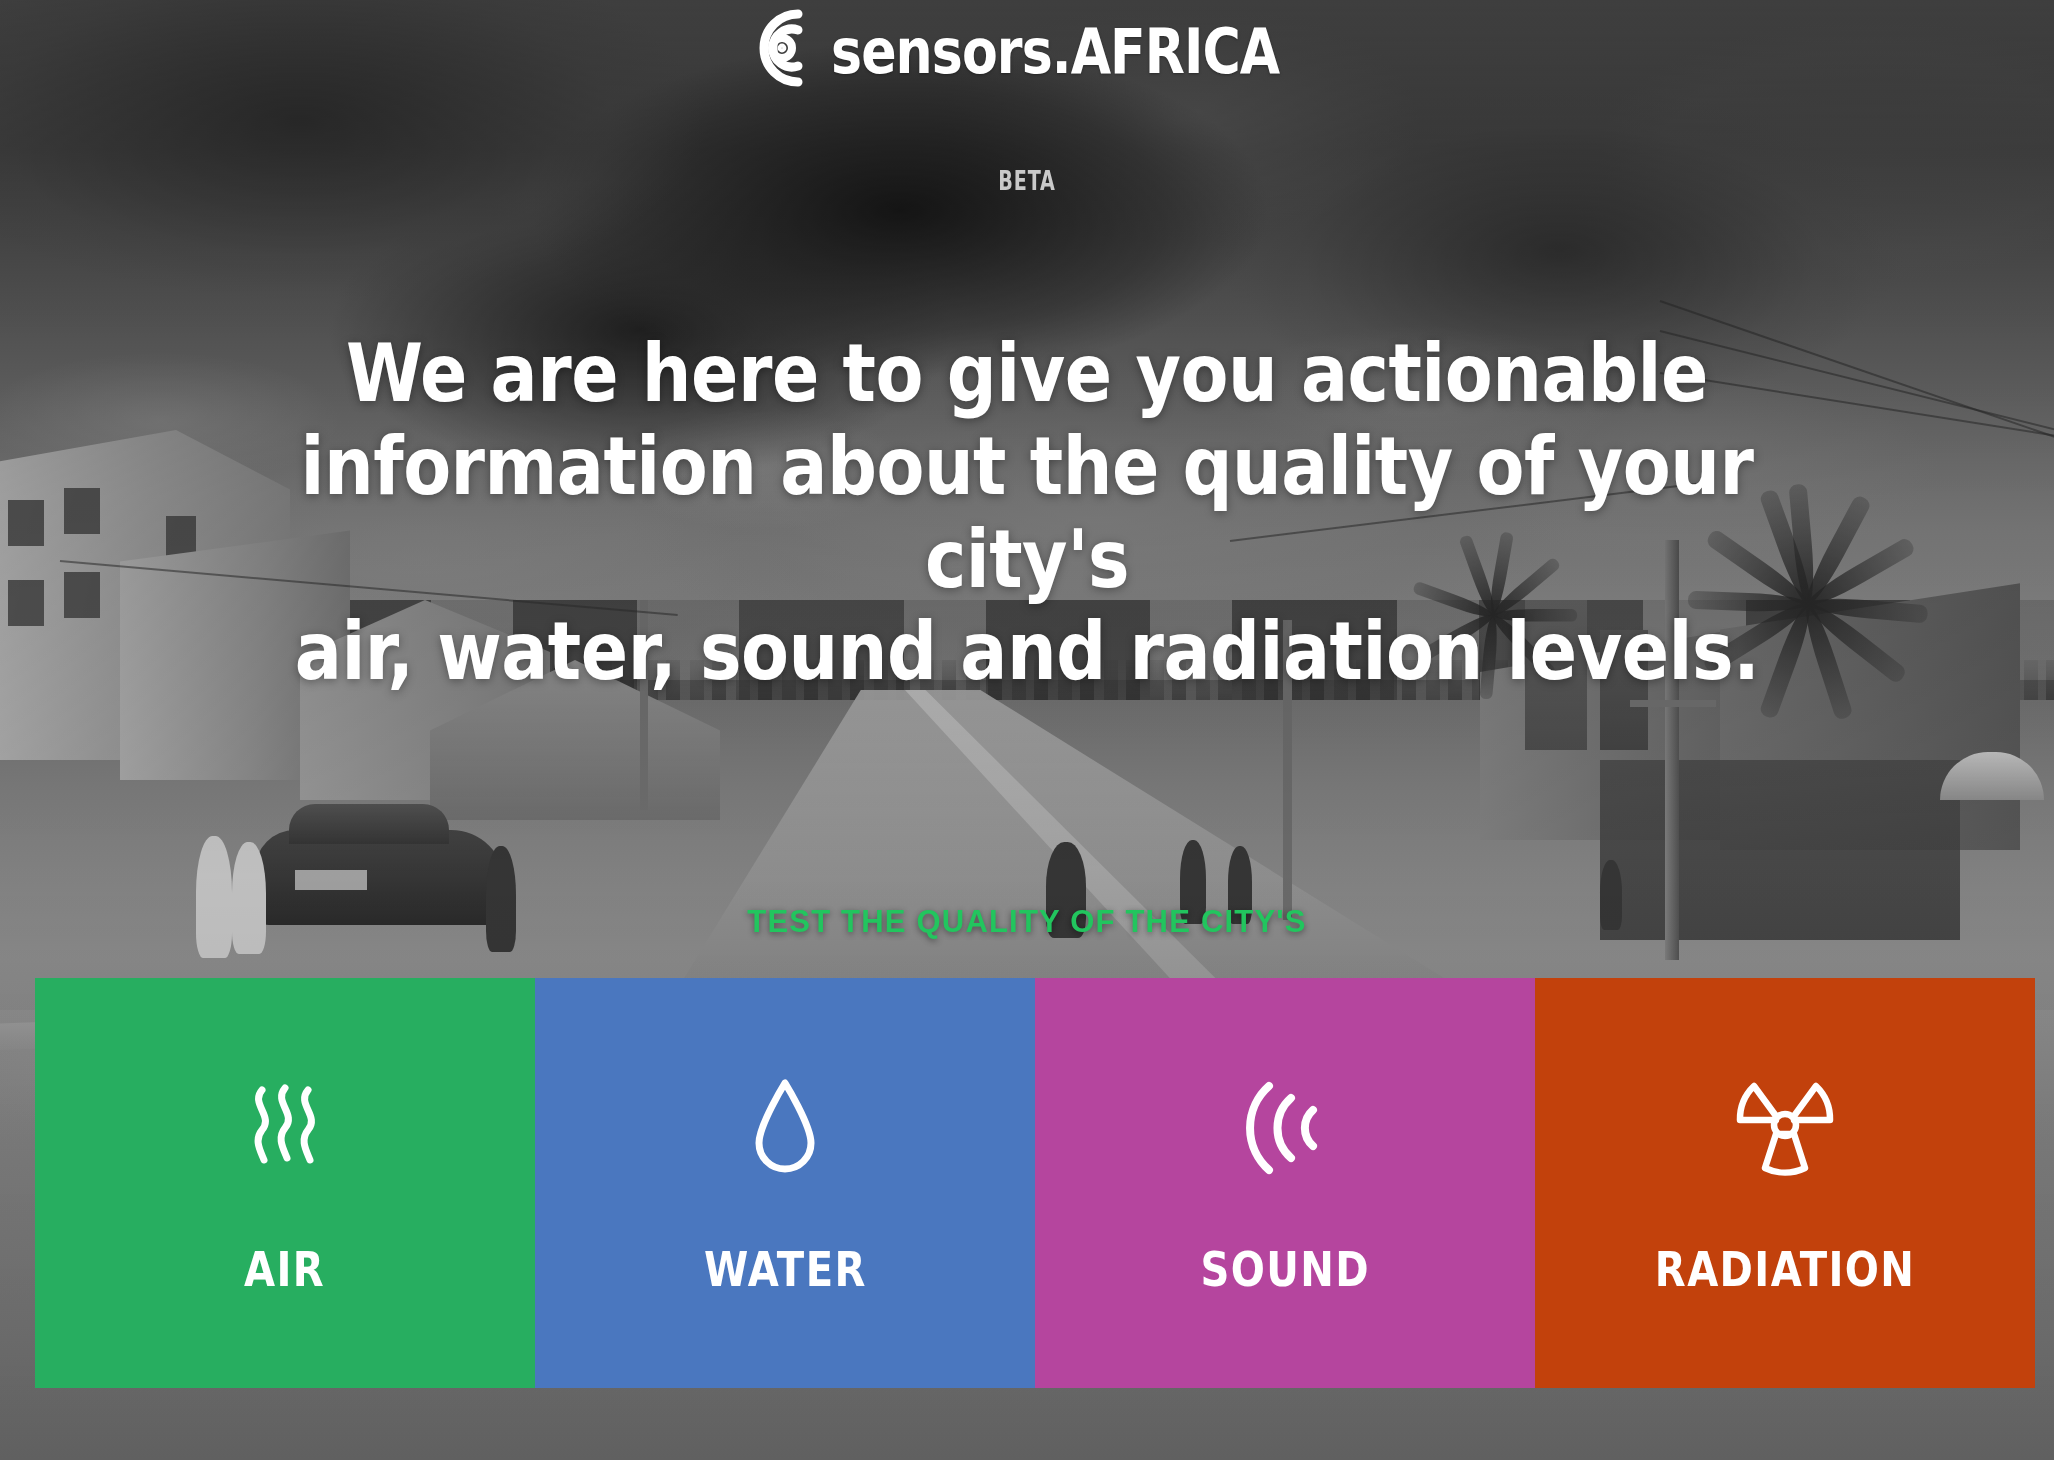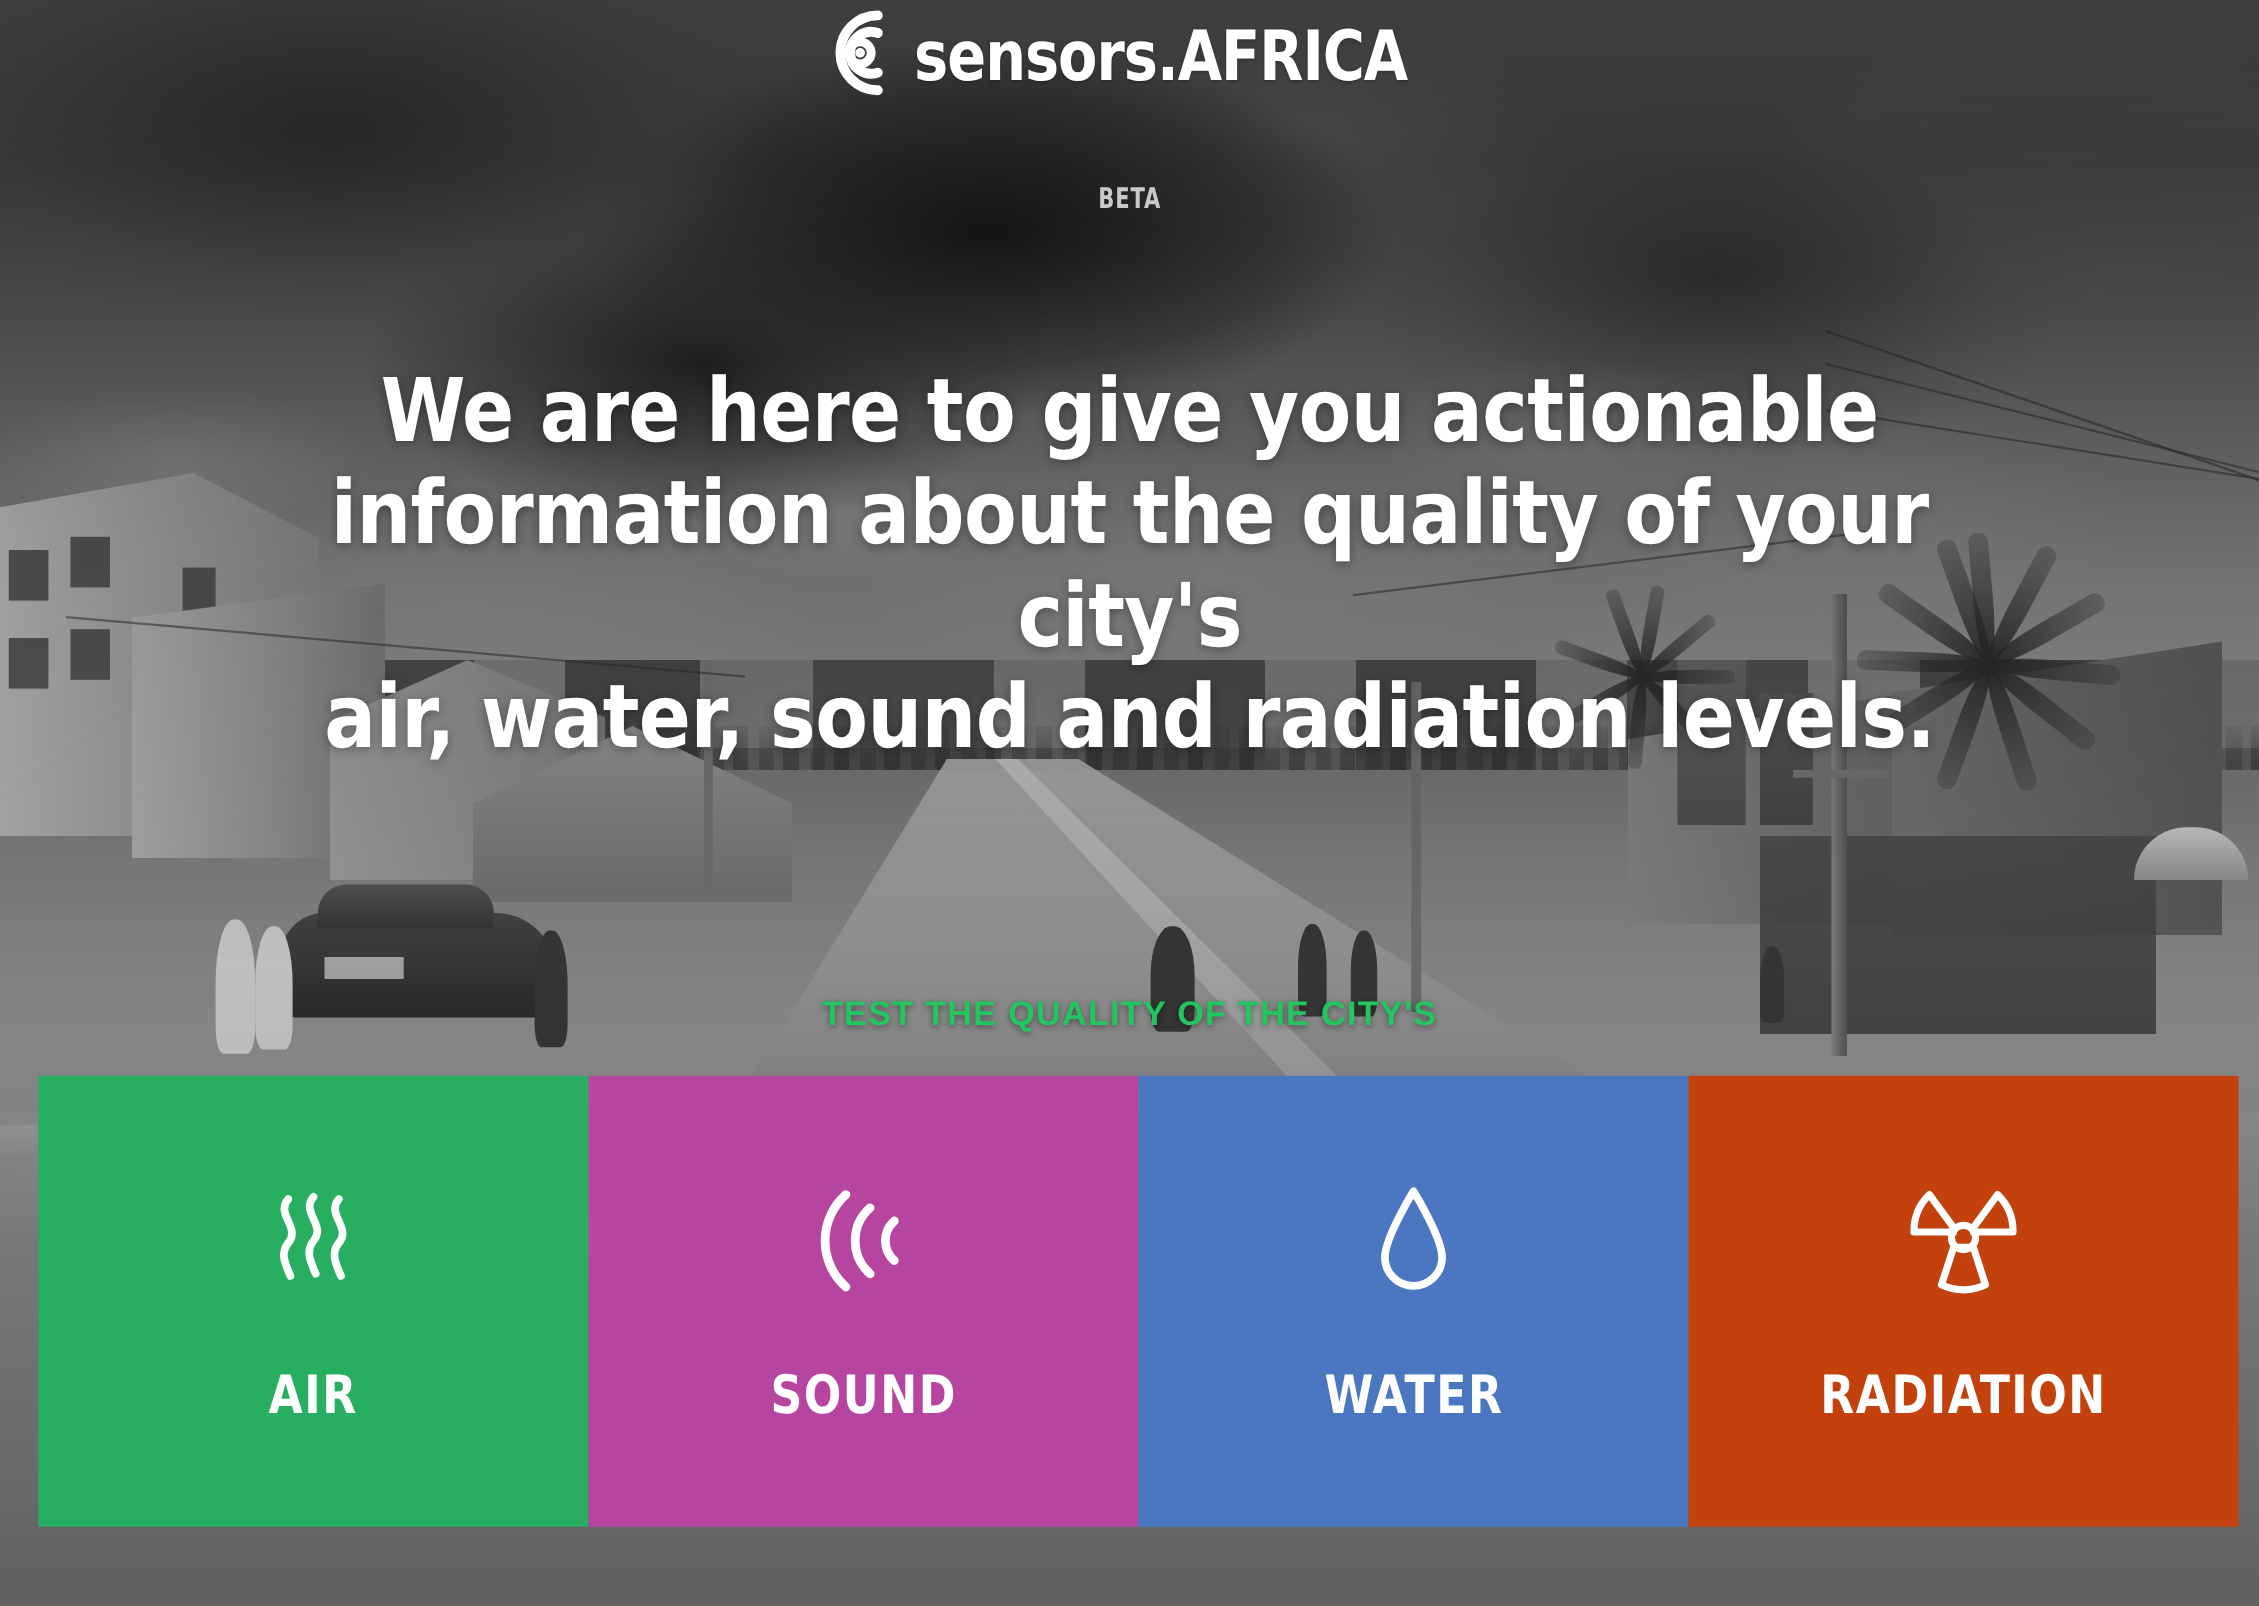--- a/index.html
+++ b/index.html
@@ -387,42 +387,42 @@
             <g fill="none" stroke="#ffffff" stroke-width="7" stroke-linecap="round">
               <path d="M20 14 C8 28 32 40 20 54 C12 64 18 74 22 84"></path>
               <path d="M43 12 C31 26 55 38 43 52 C35 62 41 72 45 82"></path>
               <path d="M66 14 C54 28 78 40 66 54 C58 64 64 74 68 84"></path>
             </g>
           </svg>
         </div>
         <div class="tile-label">AIR</div>
       </div>
 
+      <div class="tile" style="background:#4a77bf;">
+        <div class="tile-icon">
+          <svg width="76" height="110" viewBox="0 0 76 110" aria-hidden="true">
+            <path d="M38 10 C38 10 12 52 12 70 A26 26 0 0 0 64 70 C64 52 38 10 38 10 Z" fill="none" stroke="#ffffff" stroke-width="7" stroke-linejoin="round"></path>
+          </svg>
+        </div>
+        <div class="tile-label">WATER</div>
+      </div>
+
       <div class="tile" style="background:#b5459e;">
         <div class="tile-icon">
           <svg width="92" height="104" viewBox="0 0 92 104" aria-hidden="true">
             <g fill="none" stroke="#ffffff" stroke-width="8" stroke-linecap="round">
               <path d="M30 10 A56 56 0 0 0 30 94"></path>
               <path d="M52 22 A40 40 0 0 0 52 82"></path>
               <path d="M74 34 A24 24 0 0 0 74 70"></path>
             </g>
           </svg>
         </div>
         <div class="tile-label">SOUND</div>
       </div>
 
-      <div class="tile" style="background:#4a77bf;">
-        <div class="tile-icon">
-          <svg width="76" height="110" viewBox="0 0 76 110" aria-hidden="true">
-            <path d="M38 10 C38 10 12 52 12 70 A26 26 0 0 0 64 70 C64 52 38 10 38 10 Z" fill="none" stroke="#ffffff" stroke-width="7" stroke-linejoin="round"></path>
-          </svg>
-        </div>
-        <div class="tile-label">WATER</div>
-      </div>
-
       <div class="tile" style="background:#c2410c;">
         <div class="tile-icon">
           <svg width="112" height="104" viewBox="0 0 112 104" aria-hidden="true">
             <g fill="none" stroke="#ffffff" stroke-width="6.5" stroke-linejoin="round" stroke-linecap="round">
 
               <path d="M47 40 L25 10 A46 46 0 0 0 11 44 L47 44 Z"></path>
 
               <path d="M65 40 L87 10 A46 46 0 0 1 101 44 L65 44 Z"></path>
 
               <path d="M47 58 L36 92 A46 46 0 0 0 76 92 L65 58 Z"></path>

